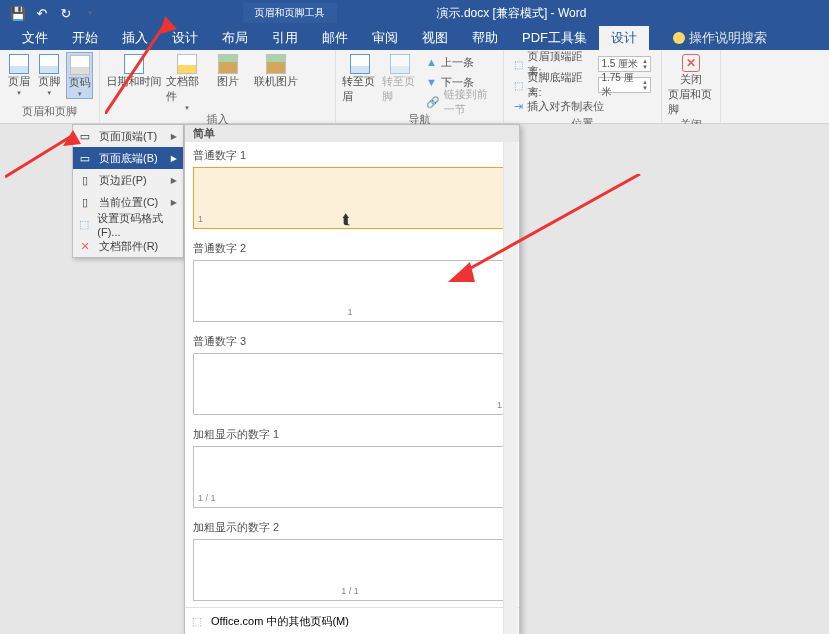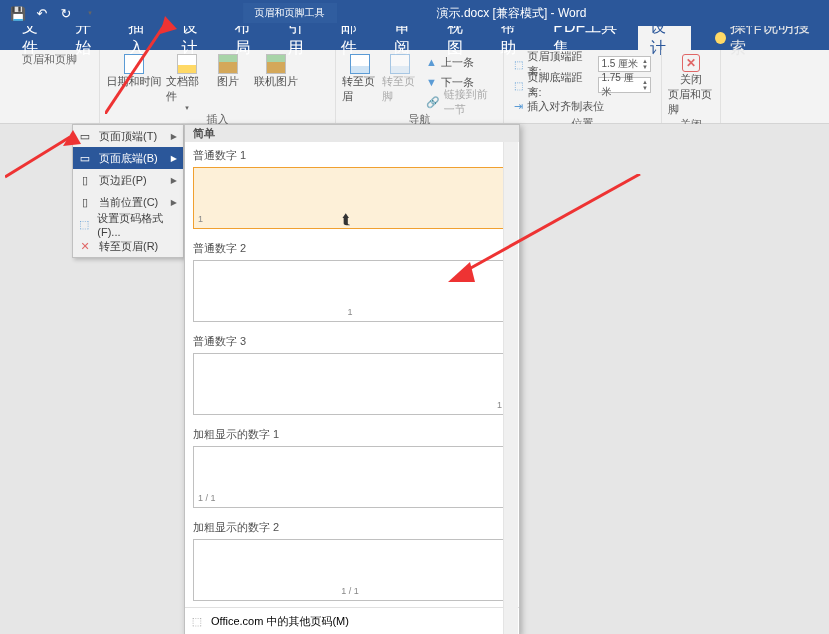--- a/index.html
+++ b/index.html
@@ -3,21 +3,21 @@
 <meta charset="utf-8">
 <style>
 * { margin: 0; padding: 0; box-sizing: border-box; font-family: "Microsoft YaHei", sans-serif; }
 body { background: #e6e6e6; width: 829px; height: 634px; overflow: hidden; position: relative; }
 .titlebar { background: #2b579a; height: 26px; display: flex; align-items: center; color: #fff; font-size: 11px; position: relative; }
 .qa-toolbar { display: flex; align-items: center; padding-left: 8px; gap: 4px; }
 .qa-btn { width: 20px; height: 20px; display: flex; align-items: center; justify-content: center; color: #fff; font-size: 13px; }
 .title-ctx { position: absolute; left: 50%; transform: translateX(-50%); display: flex; align-items: center; gap: 100px; }
 .ctx-tab { background: #305d9f; padding: 3px 12px; font-size: 10px; }
 .doc-title { font-size: 12px; }
-.ribbon-tabs { background: #2b579a; height: 24px; display: flex; align-items: center; color: #fff; font-size: 16px; padding-left: 10px; }
+.ribbon-tabs { background: #2b579a; height: 24px; display: flex; align-items: center; color: #fff; font-size: 13px; padding-left: 10px; }
 .tab { padding: 0 12px; height: 24px; display: flex; align-items: center; }
 .tab.active { background: #f3f3f3; color: #2b579a; }
 .tab.help { display: flex; align-items: center; gap: 4px; margin-left: 12px; color: #e8e8e8; }
 .bulb { width: 12px; height: 12px; border-radius: 50%; background: #ffd966; display: inline-block; }
 .ribbon { background: #f3f3f3; height: 74px; display: flex; border-bottom: 1px solid #d4d4d4; }
 .group { border-right: 1px solid #e0e0e0; padding: 2px 6px; display: flex; flex-direction: column; justify-content: space-between; }
 .group-row { display: flex; gap: 4px; align-items: flex-start; }
 .big-btn { display: flex; flex-direction: column; align-items: center; width: 32px; font-size: 11px; color: #505050; padding-top: 2px; }
 .big-btn.wide { width: 56px; }
 .icon-box { width: 20px; height: 20px; background: #fff; border: 1px solid #c0c0c0; }
@@ -84,20 +84,37 @@
   <div class="tab">PDF工具集</div>
   <div class="tab active">设计</div>
   <div class="tab help">
     <span class="bulb"></span>
     <span>操作说明搜索</span>
   </div>
 </div>
 
 <div class="ribbon">
   <div class="group" style="width:100px">
+    <div class="group-row">
+      <div class="big-btn">
+          <div class="icon-box blue"></div>
+          <span>页眉</span>
+          <span class="drop-arrow">▾</span>
+        </div>
+      <div class="big-btn">
+          <div class="icon-box blue"></div>
+          <span>页脚</span>
+          <span class="drop-arrow">▾</span>
+        </div>
+      <div class="big-btn pressed">
+          <div class="icon-box" style="background:linear-gradient(#fff 60%,#ddd 60%)"></div>
+          <span>页码</span>
+          <span class="drop-arrow">▾</span>
+        </div>
+    </div>
     <div class="group-label">页眉和页脚</div>
   </div>
   <div class="group" style="width:236px">
     <div class="group-row">
       <div class="big-btn wide">
           <div class="icon-box" style="border-color:#5b9bd5"></div>
           <span>日期和时间</span>
         </div>
       <div class="big-btn" style="width:42px">
           <div class="icon-box yellow"></div>
@@ -207,21 +224,21 @@
         <span class="mi-icon">▯</span>
         <span>当前位置(C)</span>
         <span class="mi-arrow">▶</span>
       </div>
     <div class="menu-item">
         <span class="mi-icon" style="color:#5b9bd5">⬚</span>
         <span>设置页码格式(F)...</span>
       </div>
     <div class="menu-item">
         <span class="mi-icon" style="color:#e06666">✕</span>
-        <span>转至页眉(R)</span>
+        <span>文档部件(R)</span>
       </div>
   </div>
 
   <div class="gallery">
     <div class="gallery-header">简单</div>
     <div class="gallery-item selected">
       <div class="gallery-item-label">普通数字 1</div>
       <div class="gallery-preview">
           <span>1</span>
         </div>

